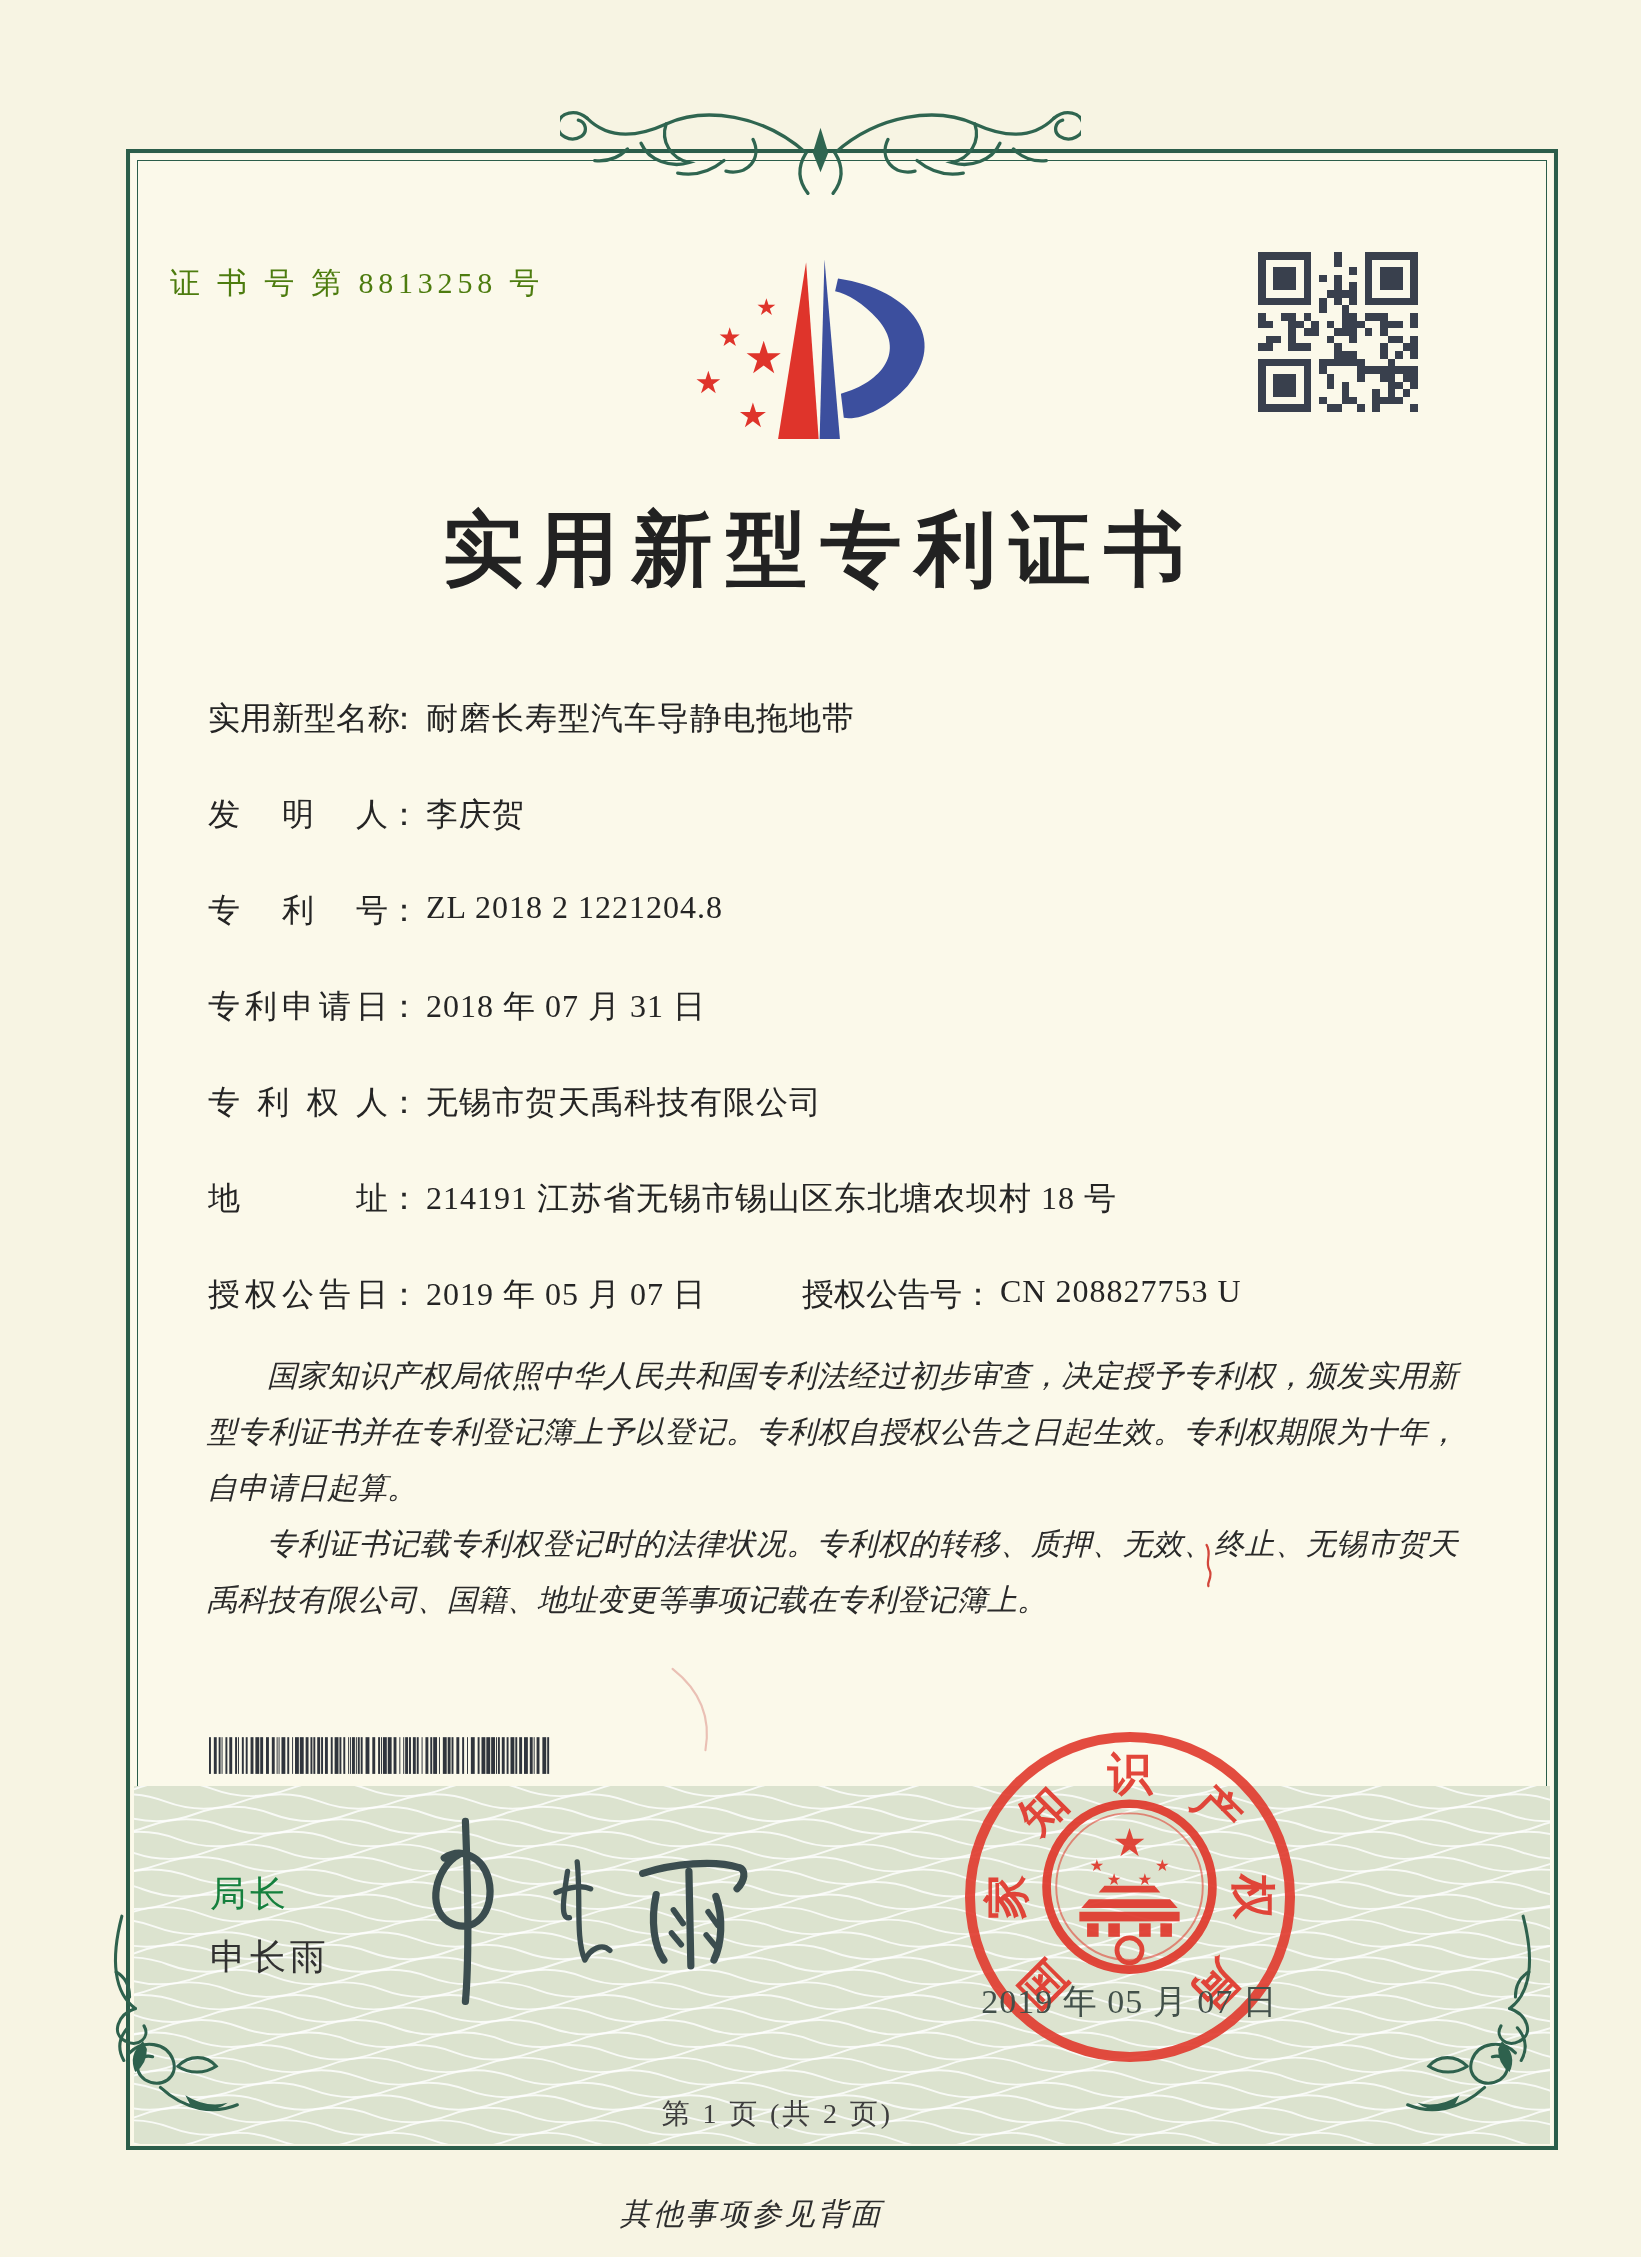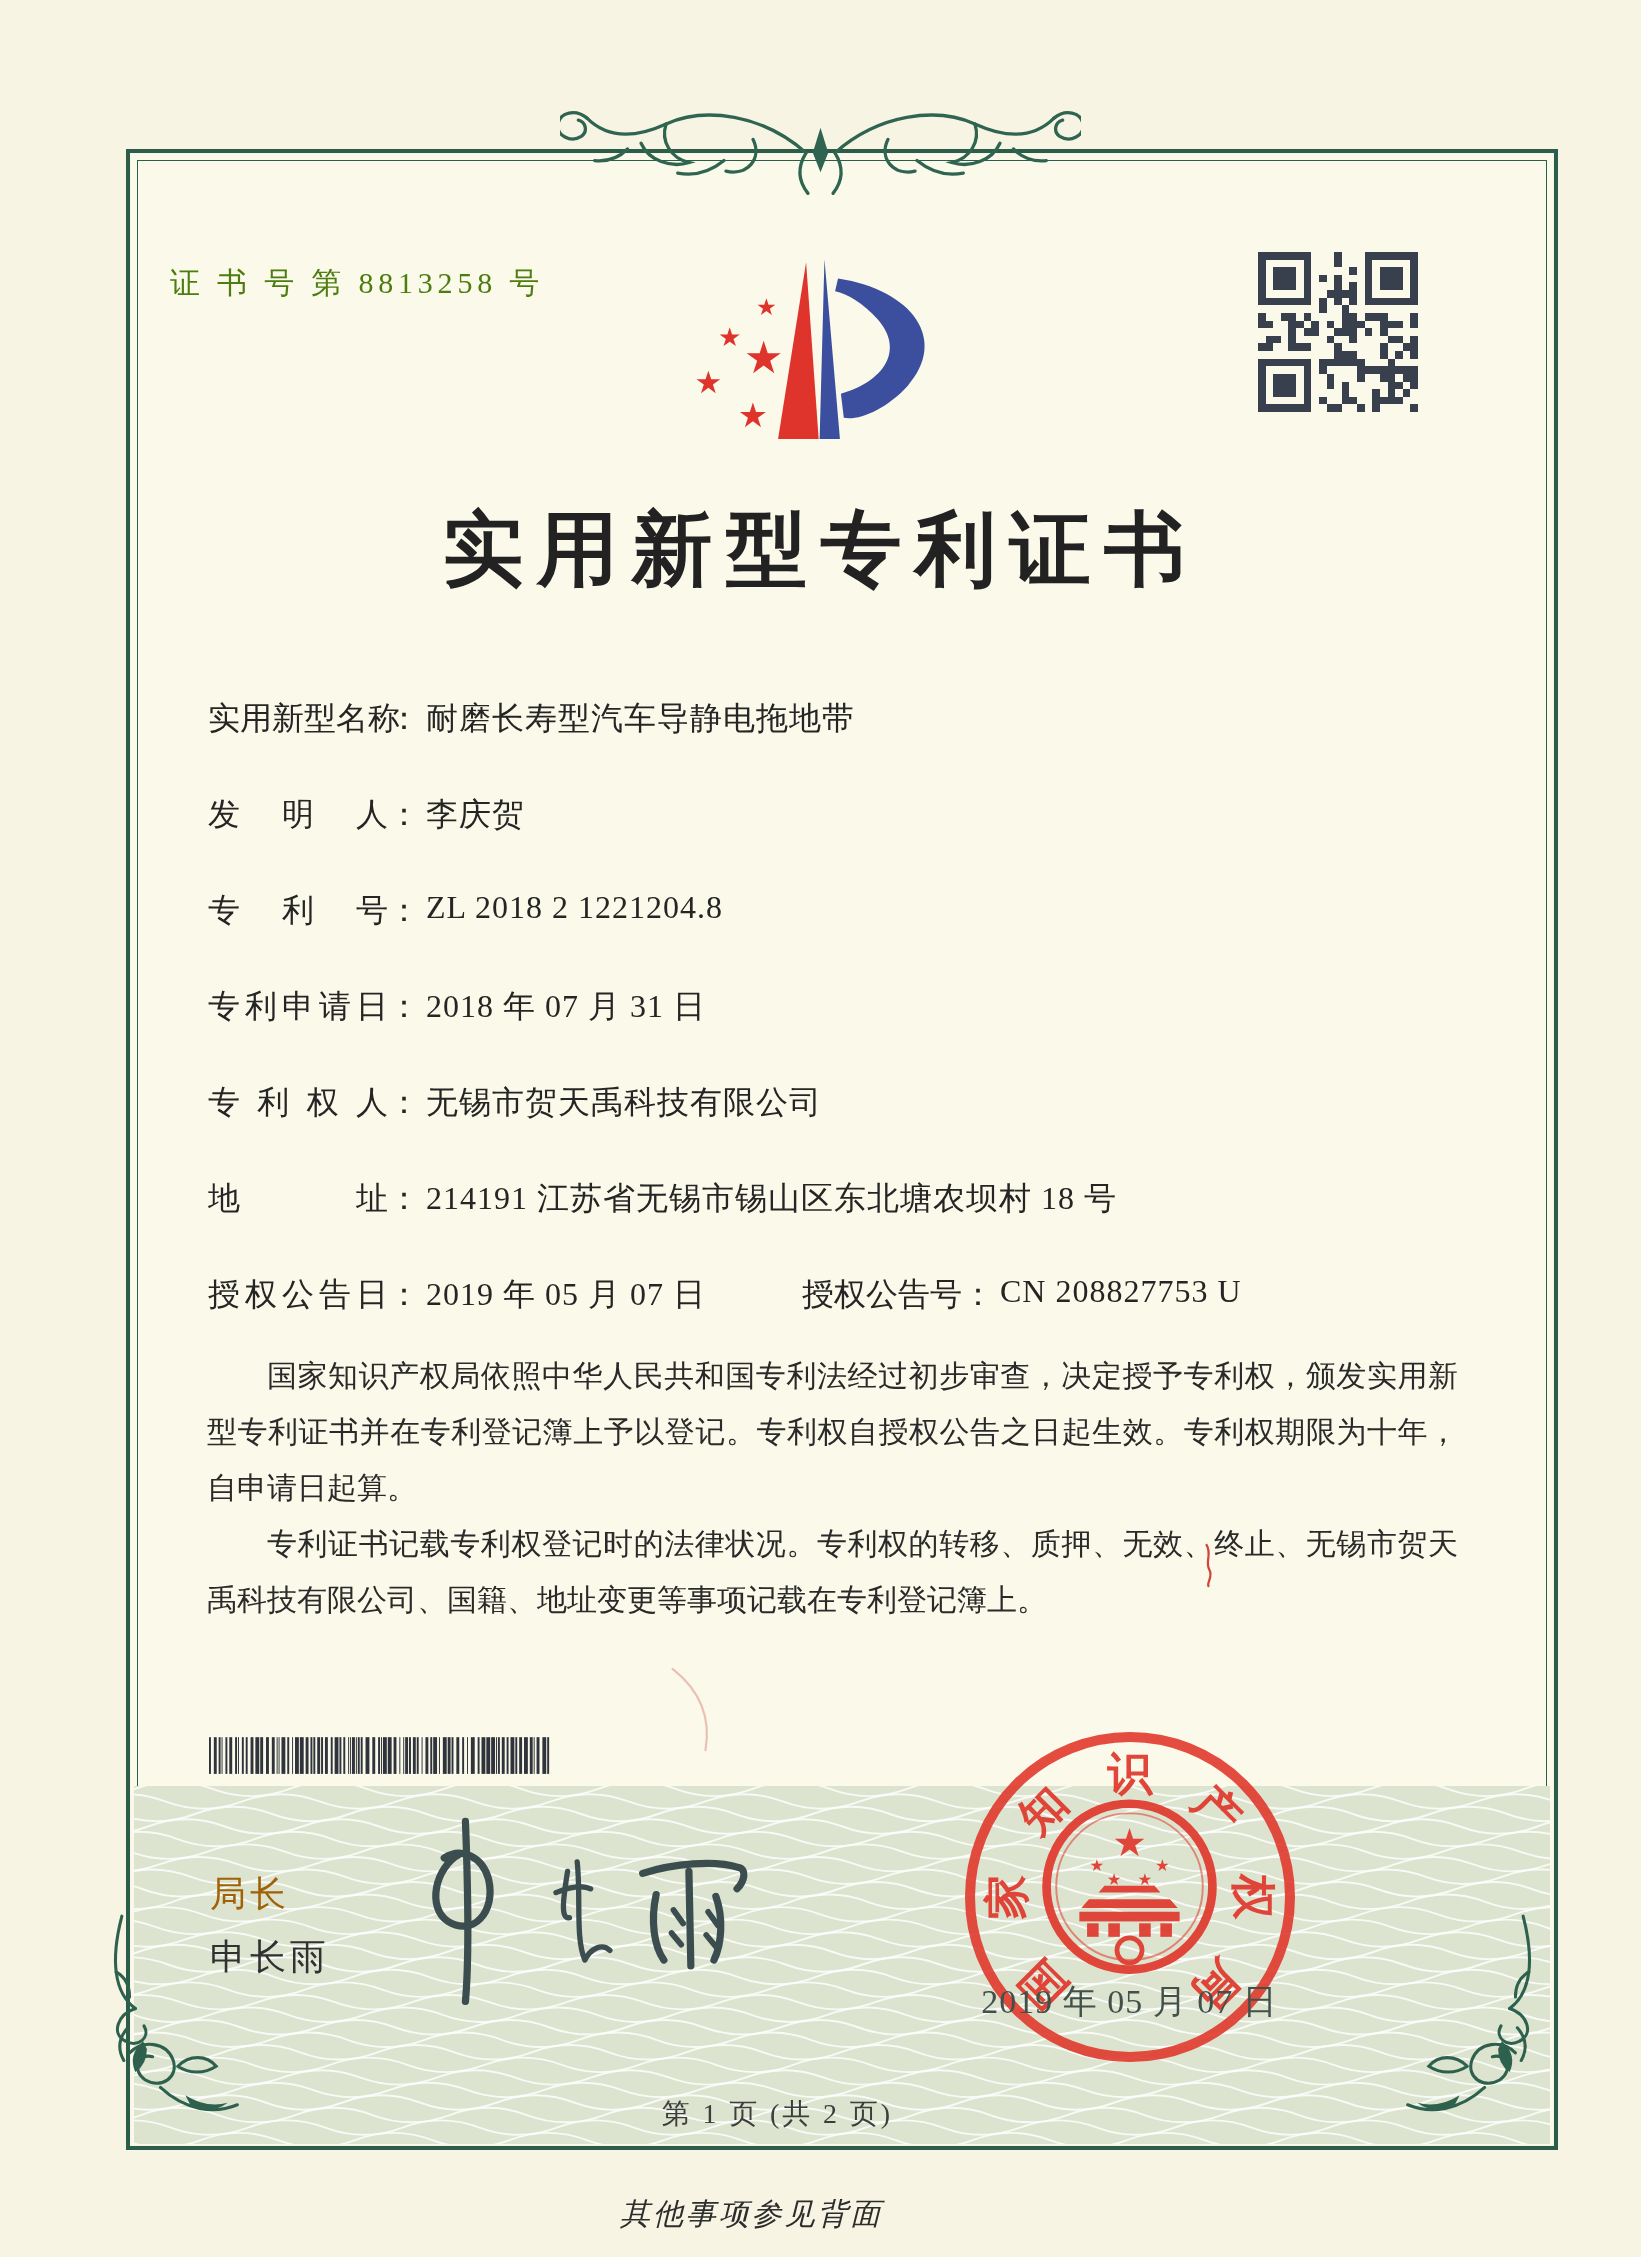--- a/index.html
+++ b/index.html
@@ -19,31 +19,31 @@
   
   .fields{position:absolute;left:208px;top:697px;width:1250px;font-size:32px;color:#252525;}
   .frow{position:relative;height:41px;margin-bottom:55px;white-space:nowrap;}
   .flabel{display:inline-block;width:180px;text-align:justify;text-align-last:justify;
           vertical-align:top;}
   .fcolon{display:inline-block;vertical-align:top;}
   .fvalue{display:inline-block;margin-left:6px;vertical-align:top;letter-spacing:1px;}
   .g2{position:absolute;left:594px;top:0;white-space:nowrap;}
   
   .body-text{position:absolute;left:207px;top:1348px;width:1251px;font-size:30px;line-height:56px;
-             text-align:justify;color:#2a2a2a;}
+             text-align:justify;font-style:italic;color:#2a2a2a;}
   .body-text p{margin:0;text-indent:2em;}
   
   .red-mark{position:absolute;left:1197px;top:1541px;}
   .red-curve{position:absolute;left:655px;top:1665px;}
   
   .barcode{position:absolute;left:209px;top:1737px;width:344px;height:39px;}
   
   .band{position:absolute;left:134px;top:1786px;width:1416px;height:358px;background:#dce3cf;overflow:hidden;}
   
-  .director-title{position:absolute;left:210px;top:1870px;font-size:36px;color:#a16207;letter-spacing:3.9px;}
+  .director-title{position:absolute;left:210px;top:1870px;font-size:36px;color:#15803d;letter-spacing:3.9px;}
   .director-name{position:absolute;left:210px;top:1933px;font-size:36px;color:#313131;letter-spacing:3.9px;}
   .signature{position:absolute;left:384px;top:1804px;width:369px;height:210px;}
   
   .seal{position:absolute;left:965px;top:1732px;width:330px;height:330px;border-radius:50%;
         border:10.6px solid rgba(224,56,44,.9);box-sizing:border-box;}
   .seal-ring{position:absolute;left:0;top:0;width:100%;height:100%;}
   .seal-ring span{position:absolute;left:50%;top:50%;font-size:45px;font-weight:bold;
         color:rgba(224,56,44,.93);font-family:"Liberation Serif","DejaVu Serif",serif;}
   .seal-emblem{position:absolute;left:60px;top:48px;}
   .seal-date{position:absolute;left:970px;top:1979px;width:319px;text-align:center;font-size:34px;

